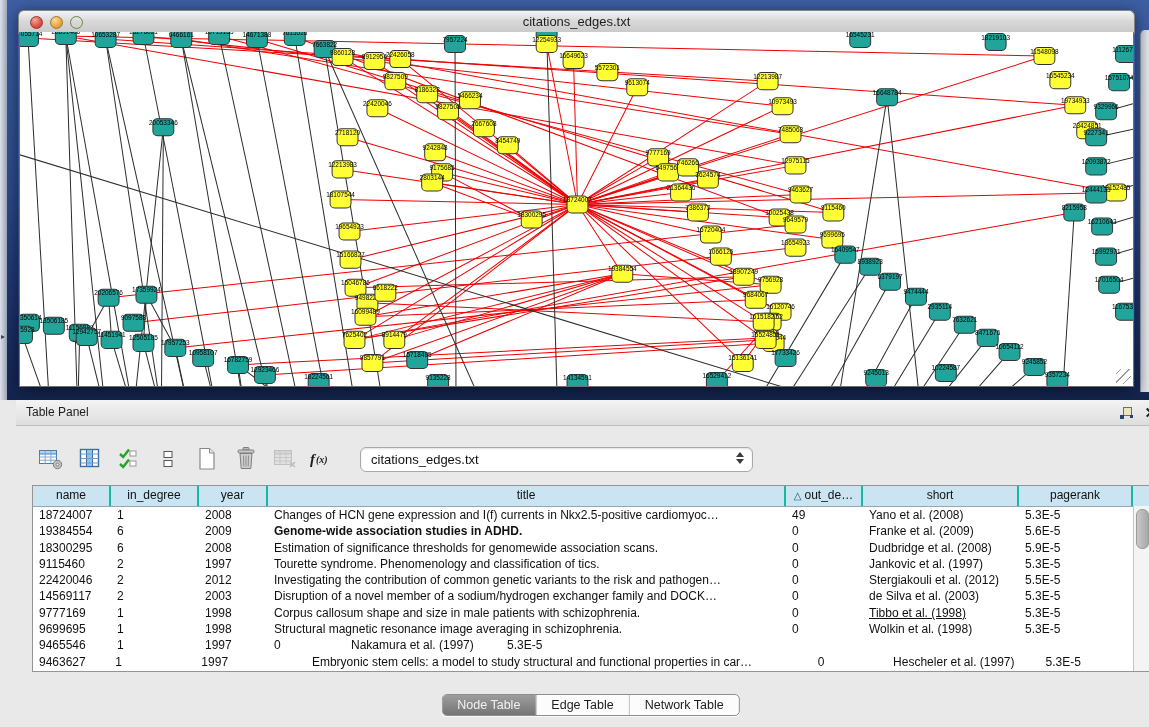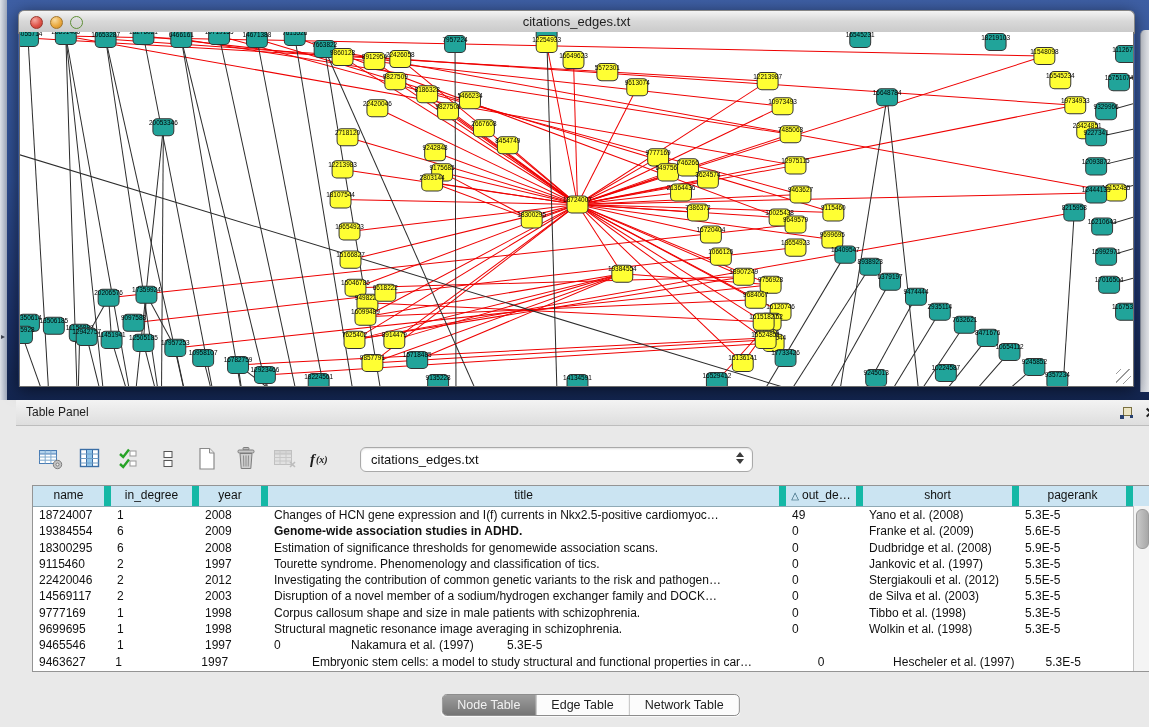--- a/index.html
+++ b/index.html
@@ -45,21 +45,21 @@
     border:1px solid #a9a9a9;border-radius:6px;box-shadow:inset 0 1px 2px rgba(0,0,0,.12);
     font-size:13px;color:#111;line-height:24px;padding-left:10px;box-sizing:border-box;}
   .stepper{position:absolute;right:8px;top:4px;display:flex;flex-direction:column;gap:2px;}
   .stepper i{display:block;width:0;height:0;border-left:4px solid transparent;border-right:4px solid transparent;}
   .stepper .up{border-bottom:5px solid #3c3c3c;}
   .stepper .down{border-top:5px solid #3c3c3c;}
 
   .tablebox{position:absolute;left:16px;top:85px;width:1120px;height:187px;background:#fff;
     border:1px solid #949494;box-sizing:border-box;overflow:hidden;}
   .thead{display:flex;height:20px;background:#cbe4f2;border-bottom:1px solid #8fa9b5;}
-  .th{box-sizing:border-box;border-right:7px solid #14b8a6;font-size:12px;color:#111;
+  .th{box-sizing:border-box;border-right:2px solid #14b8a6;font-size:12px;color:#111;
     text-align:center;line-height:19px;overflow:hidden;white-space:nowrap;}
   .sort-glyph{color:#20536b;font-size:10px;margin-right:3px;}
   .trow{display:flex;height:16.3px;background:#fff;}
   .td{box-sizing:border-box;padding-left:6px;font-size:12px;color:#101010;line-height:16px;
     overflow:hidden;white-space:nowrap;}
   .vscroll{position:absolute;right:0;top:20px;bottom:0;width:17px;background:#f4f4f4;border-left:1px solid #c4c4c4;}
   .vthumb{position:absolute;left:2px;top:3px;width:11px;height:38px;border-radius:6px;
     background:linear-gradient(90deg,#c9c9c9,#a8a8a8);border:1px solid #9b9b9b;}
 
   .tabs{position:absolute;left:50%;top:274px;transform:translateX(-50%);display:flex;
@@ -895,21 +895,21 @@
             <div class="td" style="width: 77px;">0</div>
             <div class="td" style="width: 156px;">de Silva et al. (2003)</div>
             <div class="td" style="width: 114px;">5.3E-5</div>
           </div>
           <div class="trow">
             <div class="td" style="width: 78px;">9777169</div>
             <div class="td" style="width: 88px;">1</div>
             <div class="td" style="width: 69px;">1998</div>
             <div class="td" style="width: 518px;">Corpus callosum shape and size in male patients with schizophrenia.</div>
             <div class="td" style="width: 77px;">0</div>
-            <div class="td" style="width: 156px;">Tibbo et al. (1998)</div>
+            <div class="td" style="width: 156px; text-decoration: underline;">Tibbo et al. (1998)</div>
             <div class="td" style="width: 114px;">5.3E-5</div>
           </div>
           <div class="trow">
             <div class="td" style="width: 78px;">9699695</div>
             <div class="td" style="width: 88px;">1</div>
             <div class="td" style="width: 69px;">1998</div>
             <div class="td" style="width: 518px;">Structural magnetic resonance image averaging in schizophrenia.</div>
             <div class="td" style="width: 77px;">0</div>
             <div class="td" style="width: 156px;">Wolkin et al. (1998)</div>
             <div class="td" style="width: 114px;">5.3E-5</div>

